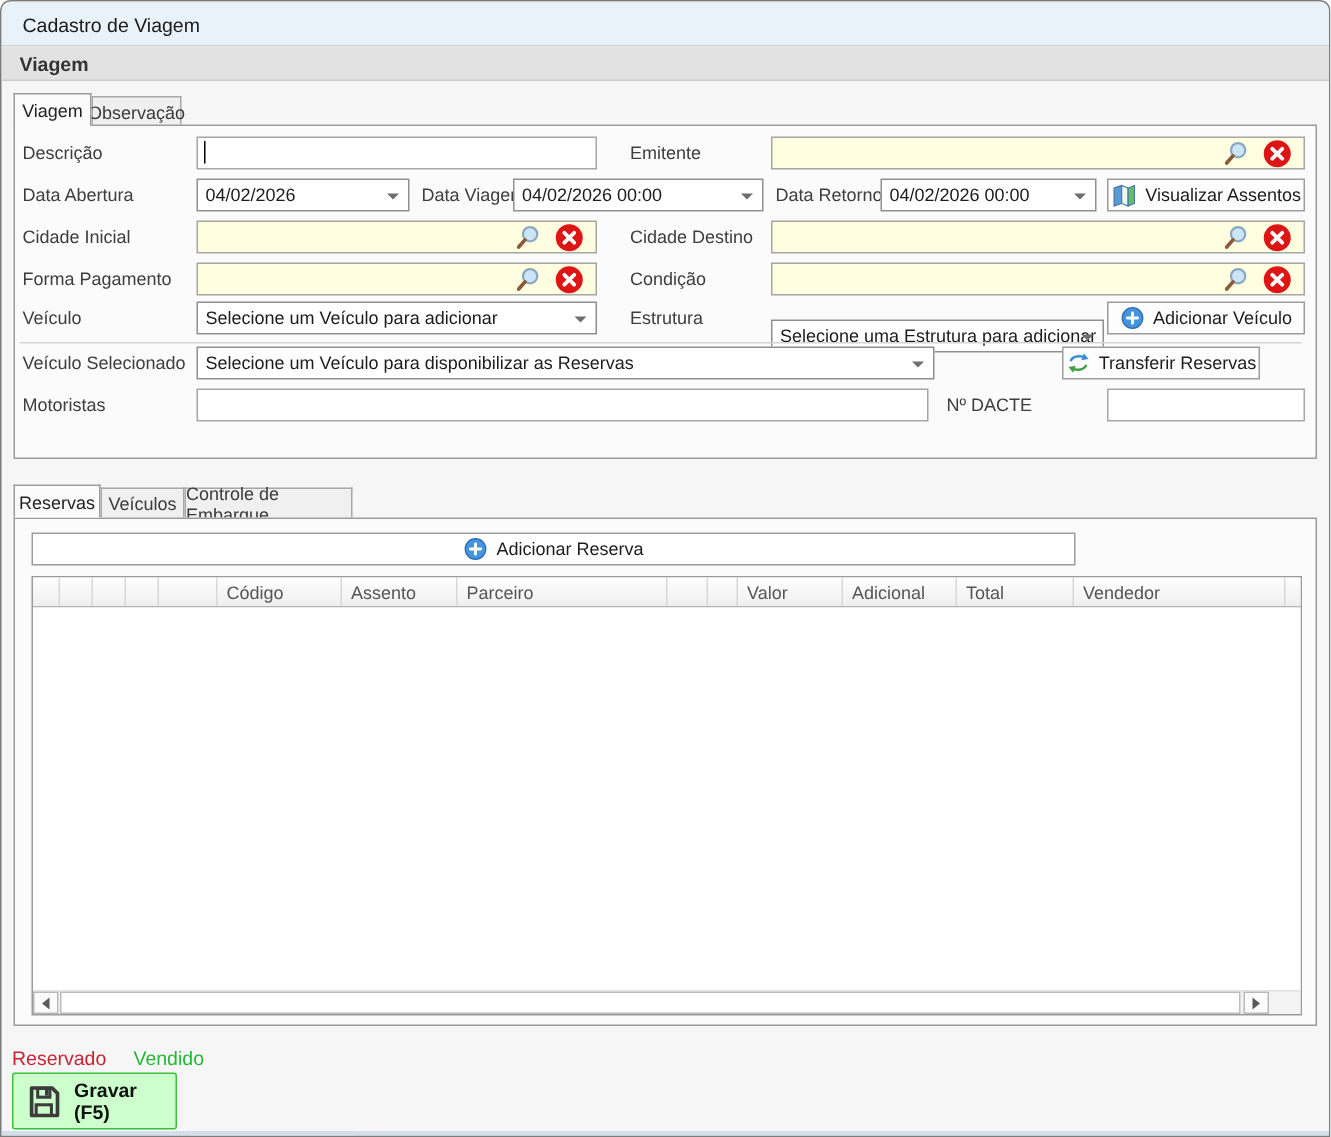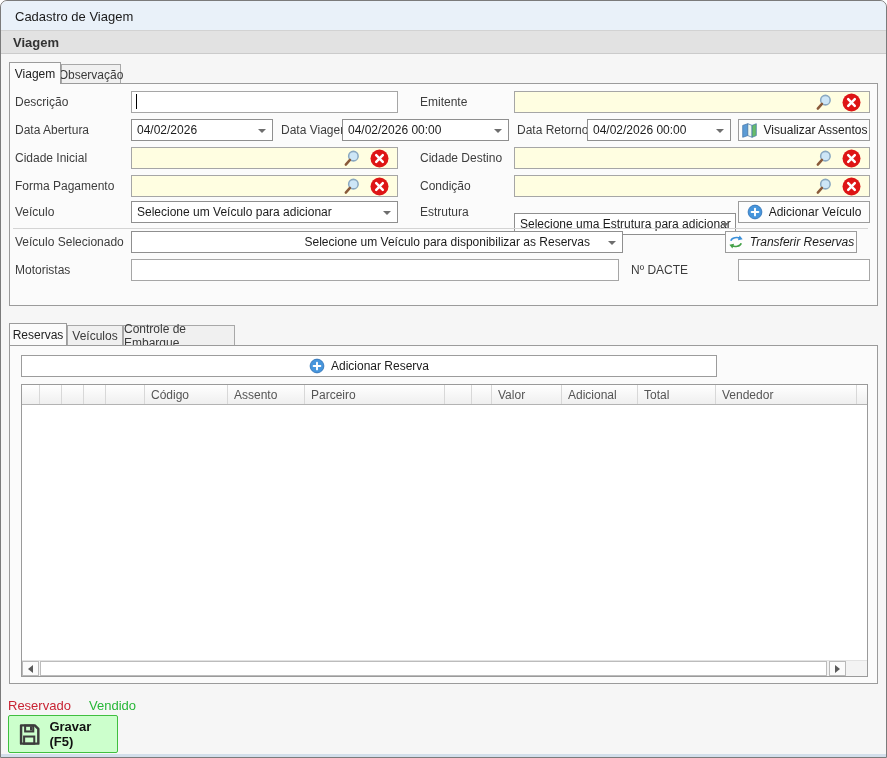--- a/index.html
+++ b/index.html
@@ -179,25 +179,25 @@
       <circle cx="10" cy="10" r="8.6" fill="#4695dc" stroke="#2a6db4"></circle>
       <rect x="8.8" y="4.6" width="2.4" height="10.8" rx="1.1" fill="#fff"></rect>
       <rect x="4.6" y="8.8" width="10.8" height="2.4" rx="1.1" fill="#fff"></rect>
     </svg>
     <span>Adicionar Veículo</span>
   </div>
 
   <div class="sep" style="left:12px;top:227px;width:855px;z-index:2;"></div>
 
   <span class="lbl" style="left:14px;top:234px;z-index:2;">Veículo Selecionado</span>
-  <div class="combo" style="left:130px;top:230px;width:492px;z-index:2;justify-content:flex-end;">
+  <div class="combo" style="left:130px;top:230px;width:492px;z-index:2;">
     <span>Selecione um Veículo para disponibilizar as Reservas</span>
     <span class="arrow"></span>
   </div>
-  <div class="winbtn" style="left:724px;top:230px;width:132px;height:22px;z-index:2;font-style:italic;">
+  <div class="winbtn" style="left:707px;top:230px;width:132px;height:22px;z-index:2;">
     <svg width="16" height="16" viewBox="0 0 20 20">
       <path d="M3.5 8.5 C4.5 4.5, 12 3, 15 5.8" stroke="#3a8fd9" fill="none" stroke-width="2"></path>
       <polygon points="14.5,1.8 18.3,6.6 12.4,7.8" fill="#3a8fd9"></polygon>
       <path d="M16.5 11.5 C15.5 15.5, 8 17, 5 14.2" stroke="#43a047" fill="none" stroke-width="2"></path>
       <polygon points="5.5,18.2 1.7,13.4 7.6,12.2" fill="#43a047"></polygon>
     </svg>
     <span>Transferir Reservas</span>
   </div>
 
   <span class="lbl" style="left:14px;top:262px;z-index:2;">Motoristas</span>

